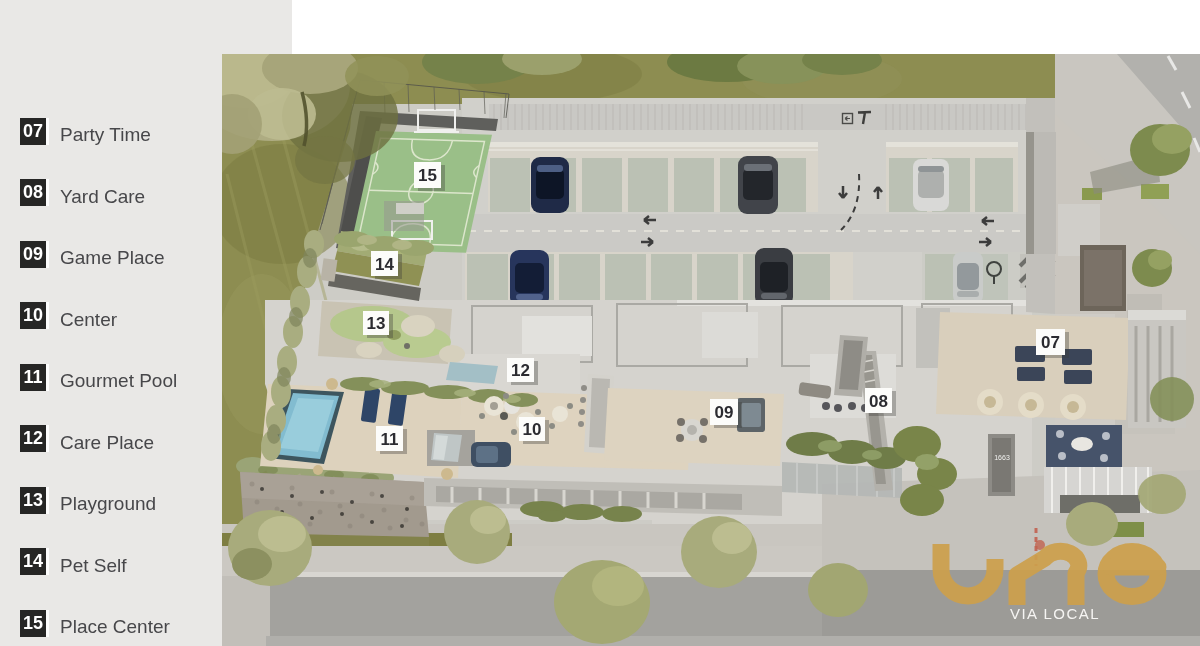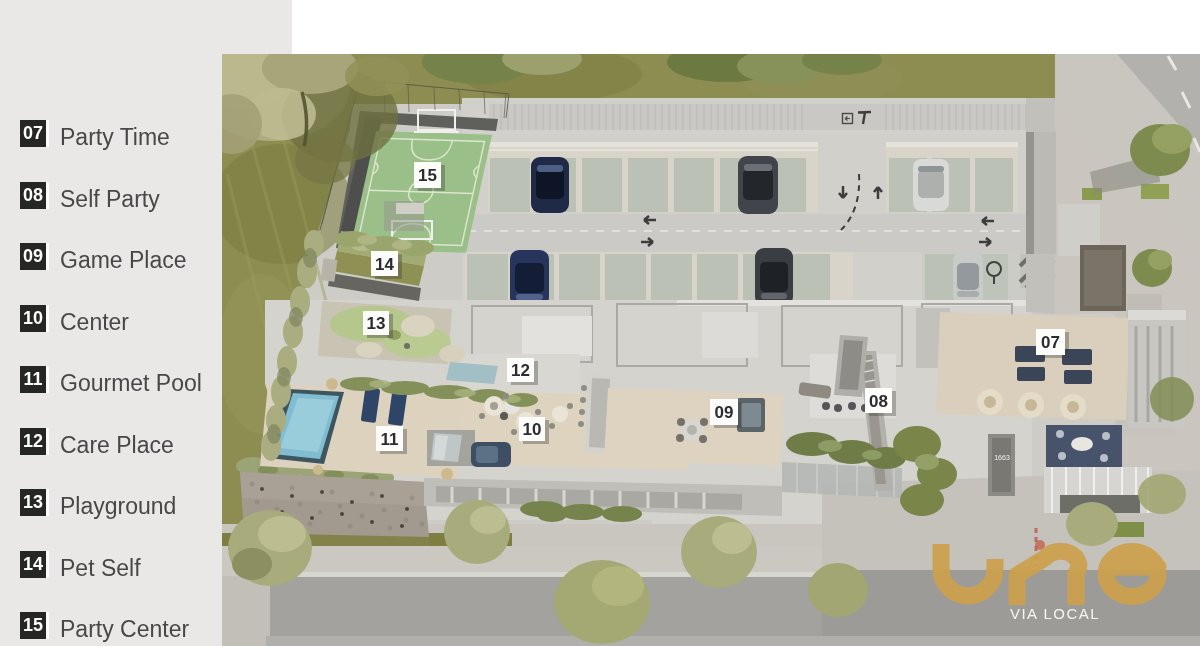--- a/index.html
+++ b/index.html
@@ -3,33 +3,33 @@
 <meta charset="utf-8">
 <style>
   html,body{margin:0;padding:0;background:#fff;}
   body{width:1200px;height:646px;overflow:hidden;position:relative;
        font-family:"Liberation Sans", sans-serif;}
   .side{position:absolute;left:0;top:0;width:292px;height:646px;background:#e9e8e6;}
   .item{position:absolute;left:20px;display:flex;align-items:center;}
   .num{width:26px;height:27px;background:#262625;color:#fff;font-size:18px;
        font-weight:bold;text-align:center;line-height:27px;
        border-right:3px solid #fdfdfd;}
-  .lbl{margin-left:11px;font-size:23px;color:#47474a;white-space:nowrap;margin-top:8px;}
+  .lbl{margin-left:11px;font-size:19px;color:#47474a;white-space:nowrap;margin-top:8px;}
   .scene{position:absolute;left:222px;top:54px;width:978px;height:592px;}
 </style>
 </head>
 <body>
 <div class="side"></div>
 <div class="item" style="top:116px">
     <div class="num">07</div>
     <div class="lbl">Party Time</div>
   </div>
 <div class="item" style="top:177.5px">
     <div class="num">08</div>
-    <div class="lbl">Self Party</div>
+    <div class="lbl">Yard Care</div>
   </div>
 <div class="item" style="top:239px">
     <div class="num">09</div>
     <div class="lbl">Game Place</div>
   </div>
 <div class="item" style="top:300.5px">
     <div class="num">10</div>
     <div class="lbl">Center</div>
   </div>
 <div class="item" style="top:362px">
@@ -43,21 +43,21 @@
 <div class="item" style="top:485px">
     <div class="num">13</div>
     <div class="lbl">Playground</div>
   </div>
 <div class="item" style="top:546.5px">
     <div class="num">14</div>
     <div class="lbl">Pet Self</div>
   </div>
 <div class="item" style="top:608px">
     <div class="num">15</div>
-    <div class="lbl">Party Center</div>
+    <div class="lbl">Place Center</div>
   </div>
 <div class="scene">
 <svg width="978" height="592" viewBox="0 0 978 592">
 
   <rect x="0" y="0" width="978" height="592" fill="#cdccc6"></rect>
 
   <g id="lawns">
     <polygon points="0,0 833,0 833,50 0,50" fill="#8d8d51"></polygon>
     <polygon points="0,0 135,0 128,75 95,180 62,330 40,470 0,470" fill="#8d8d51"></polygon>
     <ellipse cx="60" cy="150" rx="70" ry="60" fill="#7b7b42" opacity="0.55"></ellipse>

